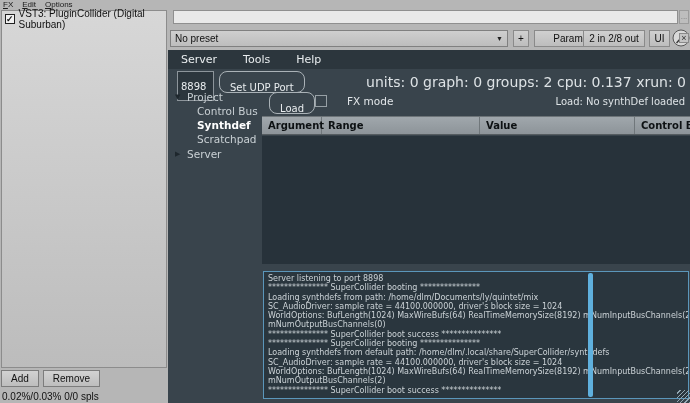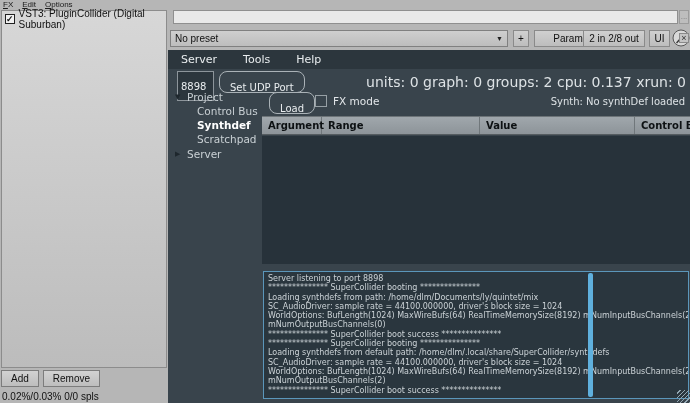--- a/index.html
+++ b/index.html
@@ -62,21 +62,21 @@
   .set-udp { position:absolute; left:51px; top:21px; height:17px; }
   .server-stats { position:absolute; right:4px; top:24px; font-size:14px; color:#dde2e5; }
 
   .tree { position:absolute; left:0; top:40px; width:93px; font-size:10.5px; color:#c9d0d4; }
   .tree-row { display:flex; align-items:center; height:14px; }
   .tree-tri { width:12px; margin-left:7px; font-size:7px; color:#1e272d; }
   .tree-indent { margin-left:29px; }
   .tree-sel { font-weight:bold; color:#ffffff; }
 
   .load-btn { position:absolute; left:101px; top:42px; height:19px; }
-  .fxmode { position:absolute; left:147px; top:45px; display:flex; align-items:center; gap:6px;
+  .fxmode { position:absolute; left:147px; top:45px; display:flex; align-items:center; gap:20px;
             font-size:10.5px; color:#e2e6e9; }
   .fxmode .box { width:12px; height:12px; border:1px solid #97a0a5; background:#39444c; }
   .synth-status { position:absolute; right:5px; top:46px; font-size:10px; color:#dde2e5; }
 
   .table-header { position:absolute; left:94px; top:66px; width:484px; height:19px;
                   display:flex; background:linear-gradient(#a0a7ac,#8d9499);
                   border-top:1px solid #6d7478; border-bottom:1px solid #555c60;
                   font-size:10px; font-weight:bold; color:#0d1113; }
   .th { padding:3px 0 0 6px; border-right:1px solid #70777b; height:100%; }
   .th-arg { width:60px; } .th-val { width:155px; } .th-range { width:158px; }
@@ -168,21 +168,21 @@
         <span class="tree-tri">▶</span>
         <span>Server</span>
       </div>
     </div>
 
     <button class="pill-btn load-btn">Load</button>
     <div class="fxmode">
       <span class="box"></span>
       <span>FX mode</span>
     </div>
-    <div class="synth-status">Synth: No synthDef loaded</div>
+    <div class="synth-status">Load: No synthDef loaded</div>
 
     <div class="table-header">
       <div class="th th-arg">Argument</div>
       <div class="th th-range">Range</div>
       <div class="th th-val">Value</div>
       <div class="th th-cbus">Control Bus</div>
     </div>
     <div class="table-body"></div>
 
     <div class="log">

